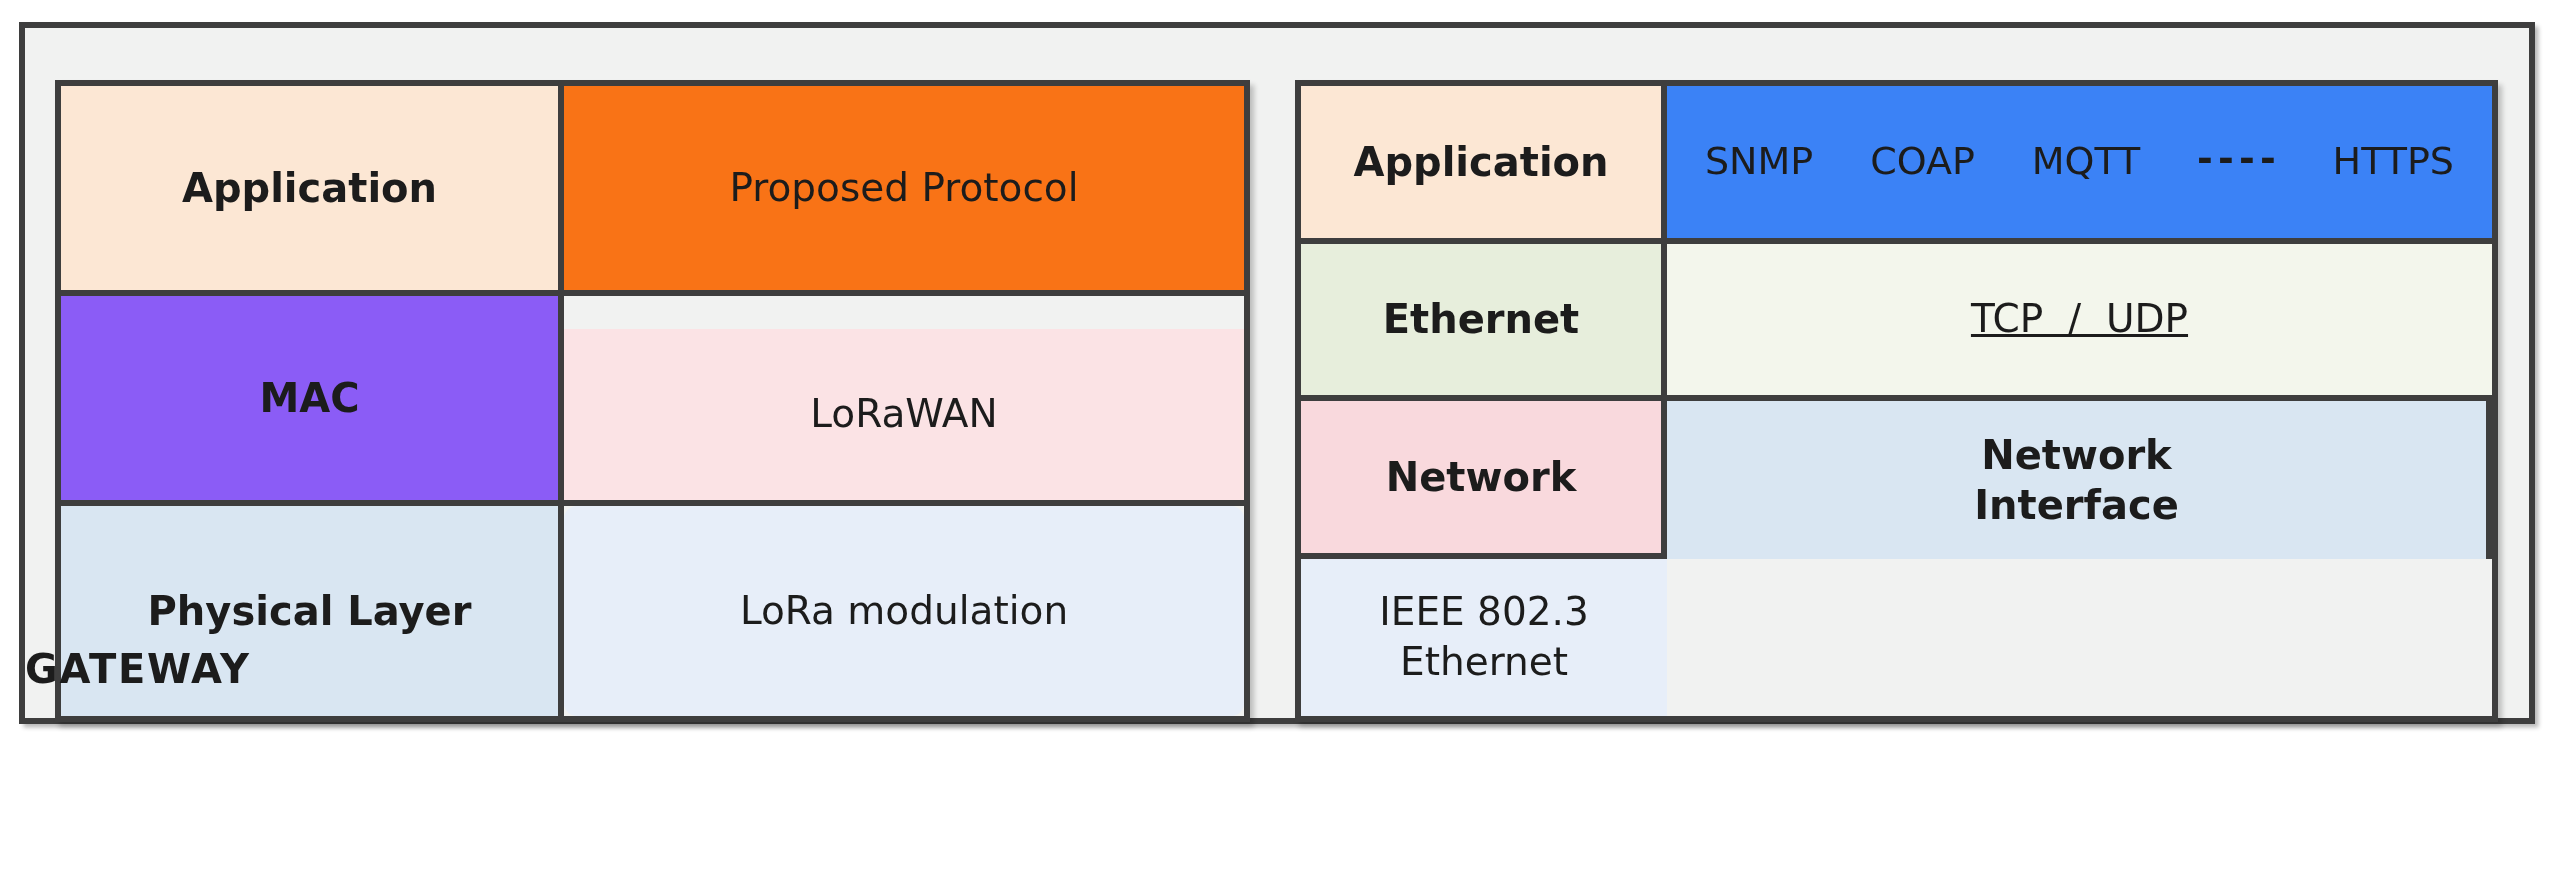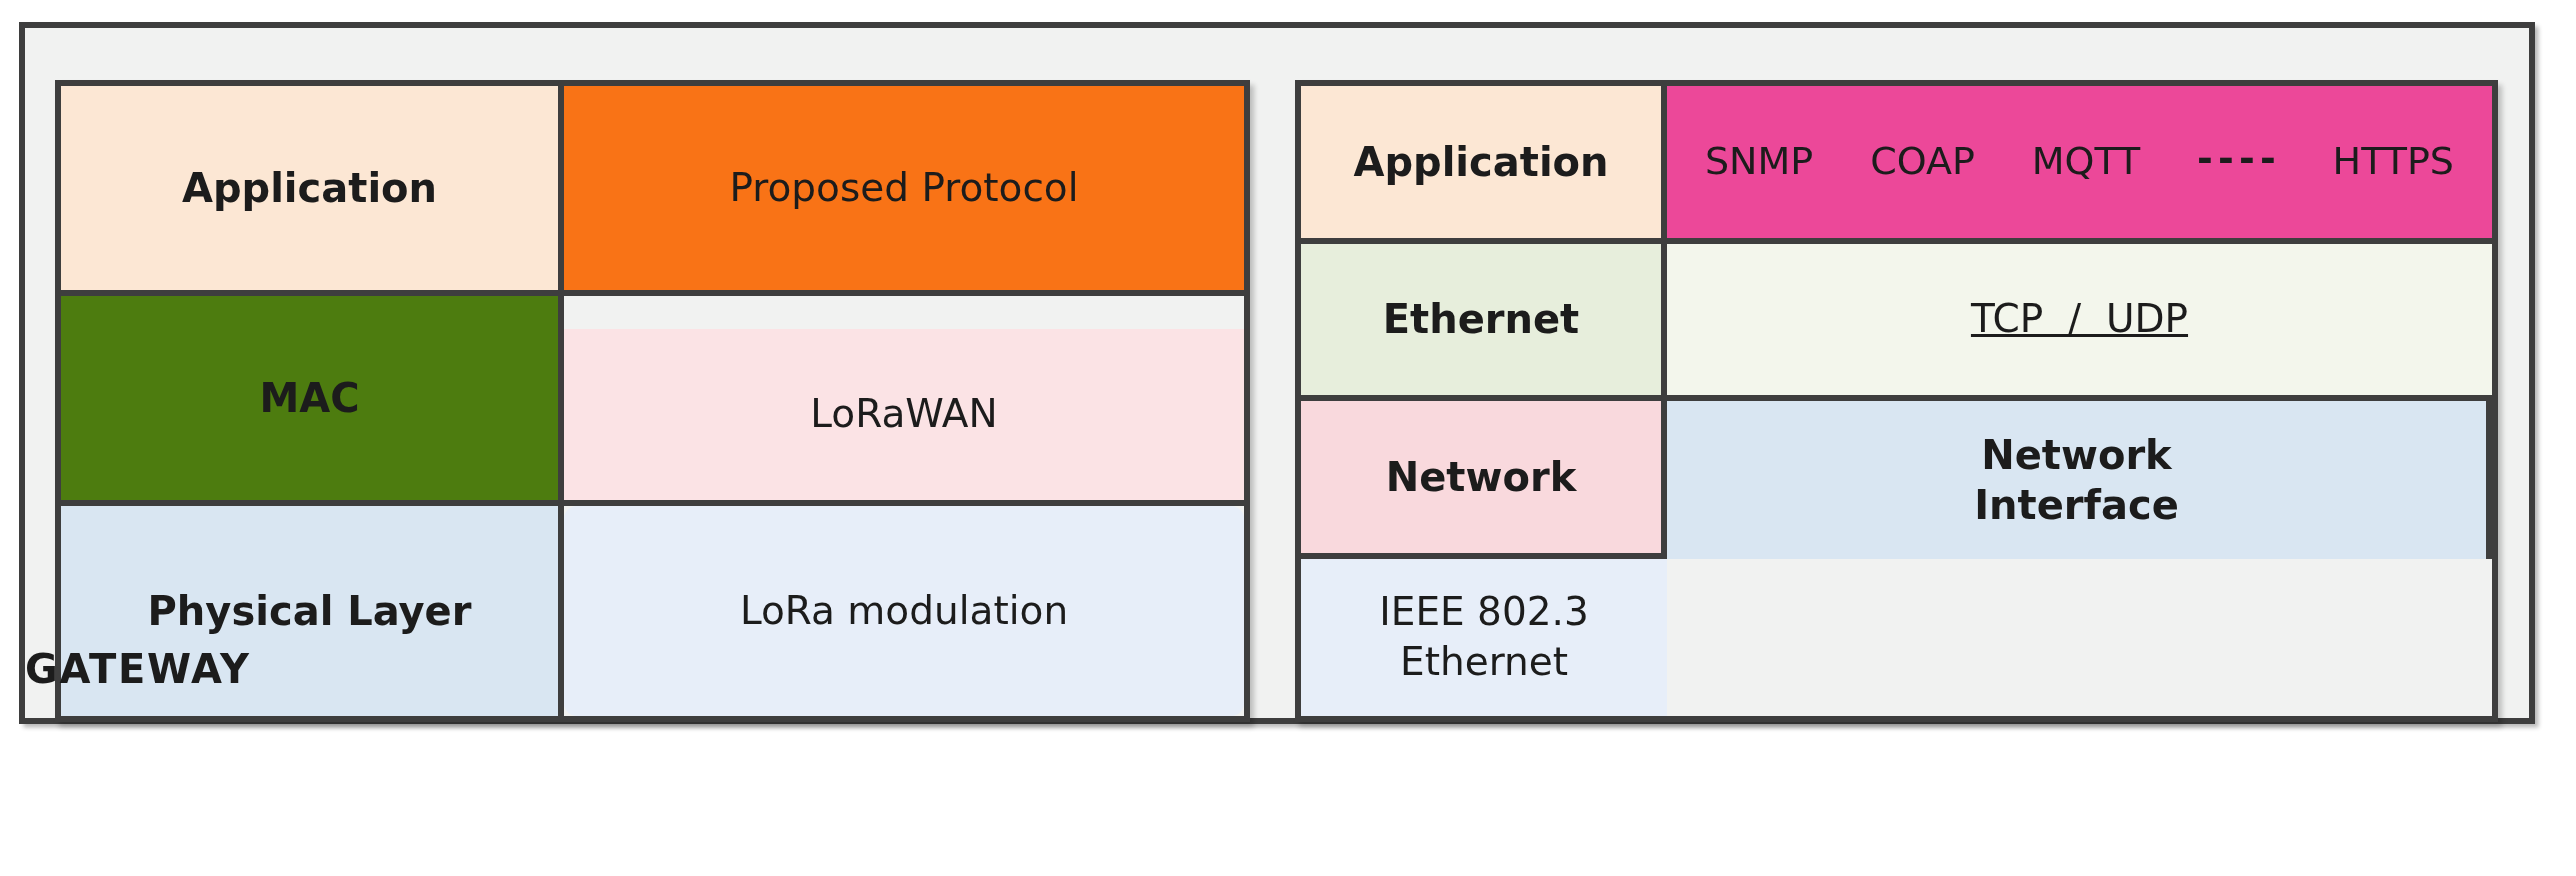--- a/index.html
+++ b/index.html
@@ -71,30 +71,30 @@
 </style>
 </head>
 <body>
 
 <div class="panel" style="background: rgb(241, 242, 241);">
 
   <div class="stack stack-left">
     <div class="cell label-cell bb" style="background: rgb(252, 231, 212);">Application</div>
     <div class="cell value-cell bb" style="background: #f97316;">Proposed Protocol</div>
 
-    <div class="cell label-cell bb" style="background: #4d7c0f;">MAC</div>
+    <div class="cell label-cell bb" style="background: #8b5cf6;">MAC</div>
     <div class="cell value-cell bb" style="background: rgb(251, 227, 229); margin-top: 33px;">LoRaWAN</div>
 
     <div class="cell label-cell" style="background: rgb(217, 230, 242);">Physical Layer</div>
     <div class="cell value-cell" style="background: rgb(231, 238, 249); border-radius: 13px;">LoRa modulation</div>
   </div>
 
   <div class="stack stack-right">
     <div class="cell label-cell bb" style="background: rgb(252, 231, 212);">Application</div>
-    <div class="cell value-cell bb protocol-row" style="background: #ec4899;">
+    <div class="cell value-cell bb protocol-row" style="background: #3b82f6;">
       <span class="protocol-item">SNMP</span>
       <span class="protocol-item">COAP</span>
       <span class="protocol-item">MQTT</span>
       <span class="protocol-item dash-connector">----</span>
       <span class="protocol-item">HTTPS</span>
     </div>
 
     <div class="cell label-cell bb" style="background: rgb(231, 238, 220);">Ethernet</div>
     <div class="cell value-cell bb" style="background: rgb(243, 246, 236); text-decoration: underline;">TCP  /  UDP</div>
 

